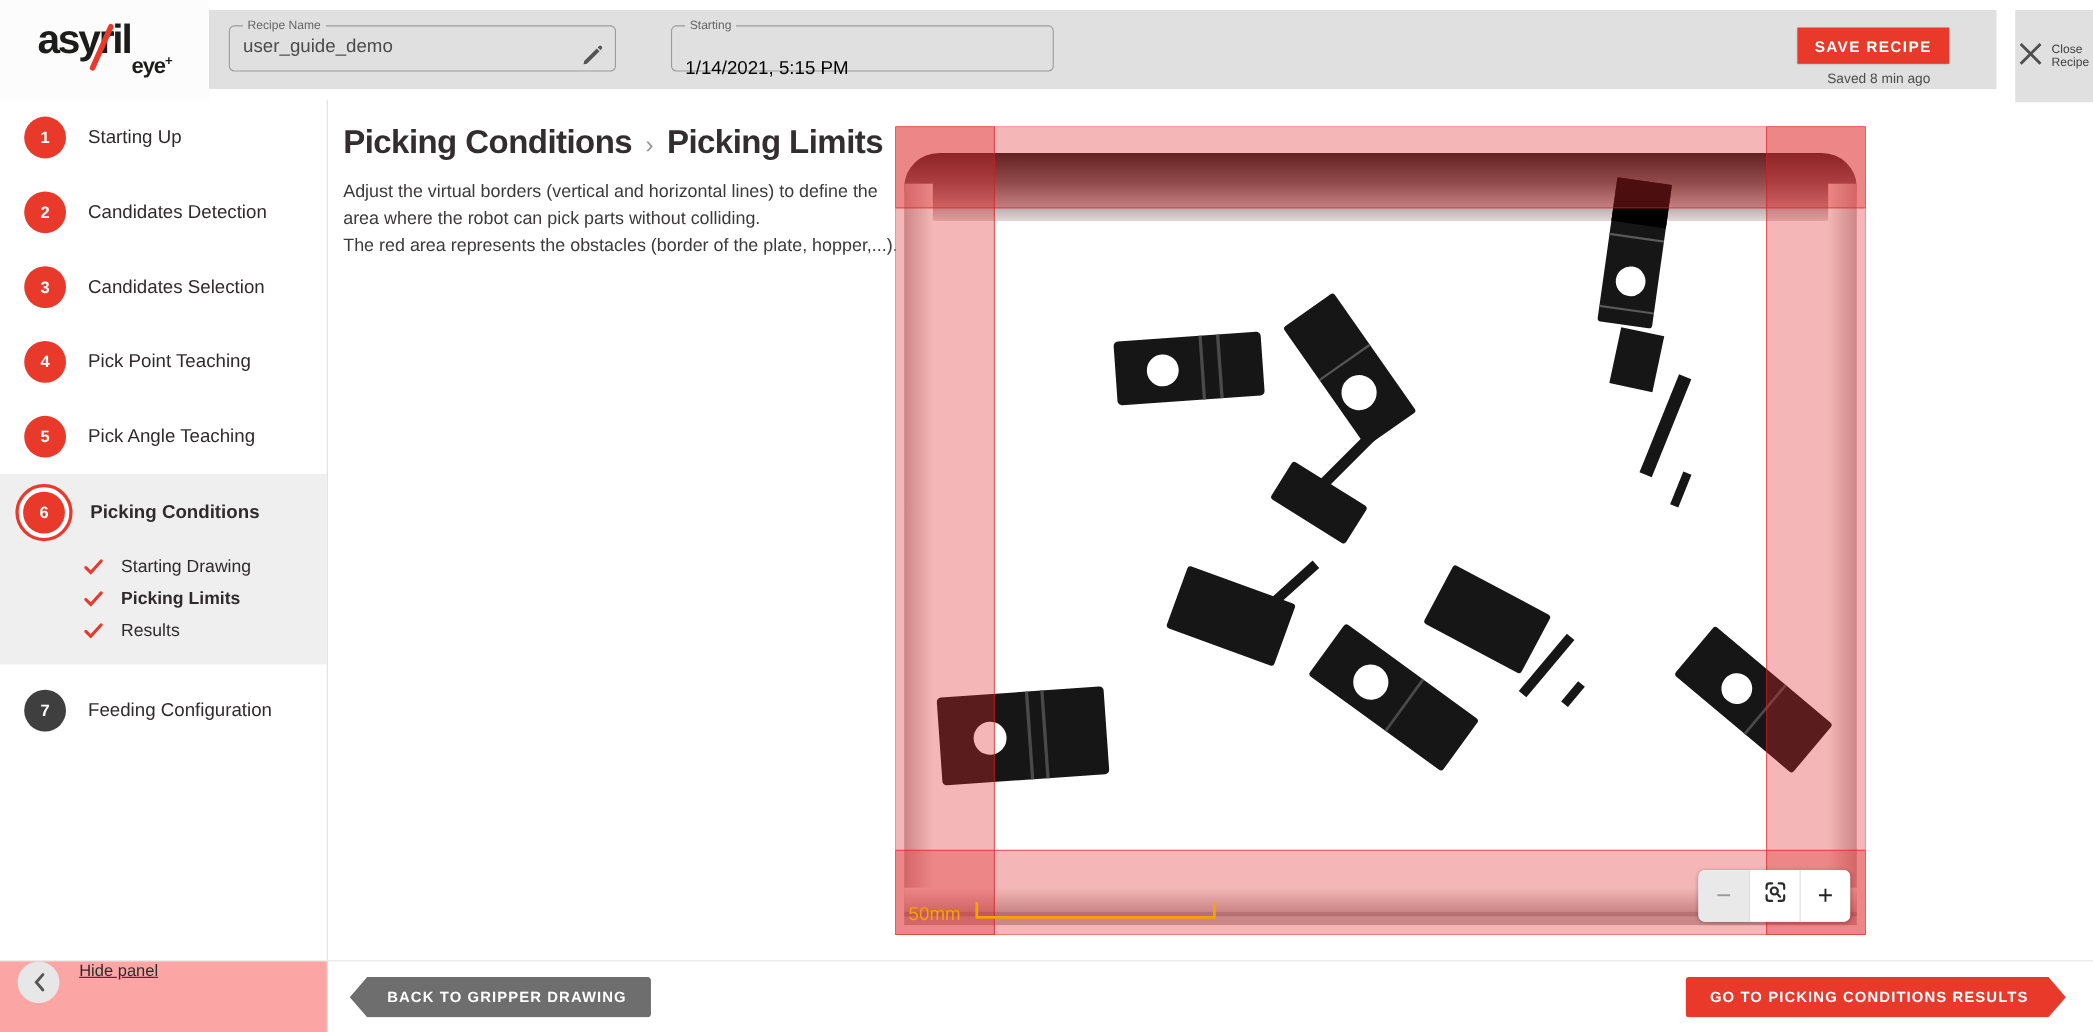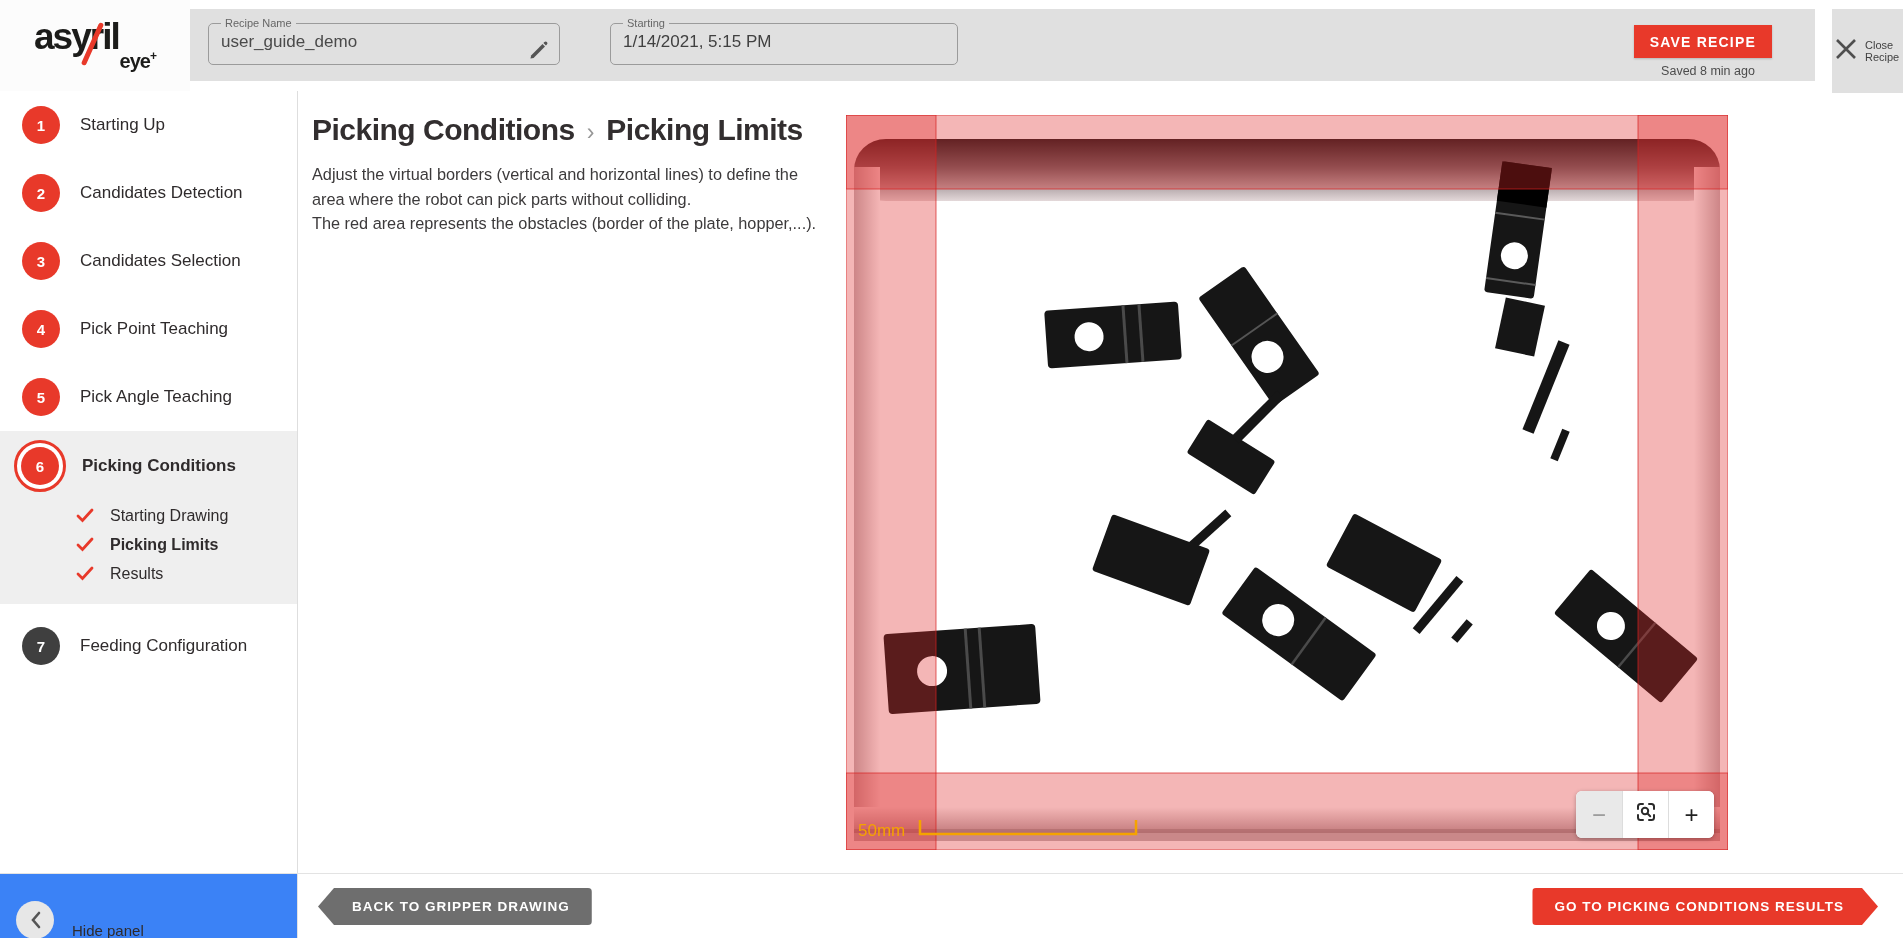--- a/index.html
+++ b/index.html
@@ -17,21 +17,21 @@
   .logo-sub { text-align:right; font-size:20px; font-weight:700; color:#1c1c1a; margin-top:-5px; letter-spacing:-1px; }
   .logo-sub sup { font-size:12px; }
 
   .header-panel { position:absolute; left:190px; right:88px; top:9px; height:72px; background:#e0e0e0; }
   fieldset.field { position:absolute; top:8px; height:48px; border:1px solid #9b9b9b; border-radius:5px;
     padding:1px 12px 0 12px; }
   fieldset.field legend { font-size:11px; color:#666; padding:0 4px; }
   .field-value { font-size:17px; color:#4a4a4a; line-height:24px; white-space:nowrap; }
   .field-recipe { left:18px; width:352px; }
   .field-created { left:420px; width:348px; border-color:#a7a7a7; }
-  .field-created .field-value { color:#404040; }
+  .field-created .field-value { color:#000000;margin-top:20px; }
   .edit-btn { position:absolute; right:8px; top:10px; width:26px; height:26px; border:none; background:transparent; cursor:pointer; }
 
   .save-btn { position:absolute; right:43px; top:16px; height:33px; padding:0 16px; border:none; border-radius:0;
     background:#e8392a; color:#fff; font-family:inherit; font-size:14px; font-weight:700; letter-spacing:1.2px;
     cursor:pointer; box-shadow:0 1px 2px rgba(0,0,0,.2); }
   .saved-note { position:absolute; right:43px; top:55px; width:128px; text-align:center; font-size:12.5px; color:#4c4c4c; }
 
   .close-panel { position:absolute; right:0; top:9px; width:71px; height:84px; background:#e0e0e0;
     display:flex; flex-direction:row; align-items:center; justify-content:center; gap:5px; cursor:pointer; }
   .close-label { font-size:11px; color:#3f3f3f; }
@@ -57,34 +57,34 @@
   .step-row.after-active { margin-top:8px; }
 
   
   .page-head { position:absolute; left:312px; top:113px; }
   .page-head h1 { font-size:30px; font-weight:700; color:#322e2f; letter-spacing:-0.5px; display:inline; }
   .crumb-sep { font-size:23px; color:#979797; margin:0 12px; font-weight:400; }
   .desc { position:absolute; left:312px; top:162px; width:508px; font-size:16.3px; line-height:24.5px; color:#3c3a3b; }
   .desc p { margin:0; }
 
   
-  .viewer { position:absolute; left:846px; top:115px; width:882px; height:735px; }
+  .viewer { position:absolute; left:814px; top:115px; width:882px; height:735px; }
   .viewer svg.scene { display:block; width:882px; height:735px; }
   .zoomctl { position:absolute; right:14px; bottom:12px; display:flex; background:#fff; border-radius:6px;
     overflow:hidden; box-shadow:0 1px 4px rgba(0,0,0,.28); }
   .zoomctl button { width:46px; height:47px; border:none; background:#fff; font-family:inherit; font-size:24px;
     color:#222; display:flex; align-items:center; justify-content:center; cursor:pointer; }
   .zoomctl button + button { border-left:1px solid #ddd; }
   .zoomctl .zminus { background:#e9e9e9; color:#9a9a9a; cursor:default; }
 
   
   .bottombar { position:absolute; left:0; bottom:0; width:1903px; height:65px; background:#fff;
     border-top:1px solid #e3e3e3; }
-  .bottombar-left { position:absolute; left:0; top:0; width:298px; height:65px; background:#3b82f6;
-    border-right:1px solid #e3e3e3; display:flex; align-items:flex-end; cursor:pointer; }
+  .bottombar-left { position:absolute; left:0; top:0; width:298px; height:65px; background:#fca5a5;
+    border-right:1px solid #e3e3e3; display:flex; align-items:flex-start; cursor:pointer;text-decoration:underline; }
   .hide-circle { width:38px; height:38px; border-radius:50%; background:#e7e7e7; margin-left:16px;
     display:flex; align-items:center; justify-content:center; }
   .hide-label { font-size:15px; color:#2f2b2c; margin-left:18px; }
 
   .back-btn { position:absolute; left:318px; top:14px; height:37px; border:none; cursor:pointer;
     background:#6e6e6e; color:#fff; font-family:inherit; font-size:13.5px; font-weight:700; letter-spacing:1px;
     padding:0 22px 0 34px; border-radius:4px;
     clip-path:polygon(16px 0, 100% 0, 100% 100%, 16px 100%, 0 50%); }
   .next-btn { position:absolute; right:25px; top:14px; height:37px; border:none; cursor:pointer;
     background:#e8392a; color:#fff; font-family:inherit; font-size:13.5px; font-weight:700; letter-spacing:1px;

